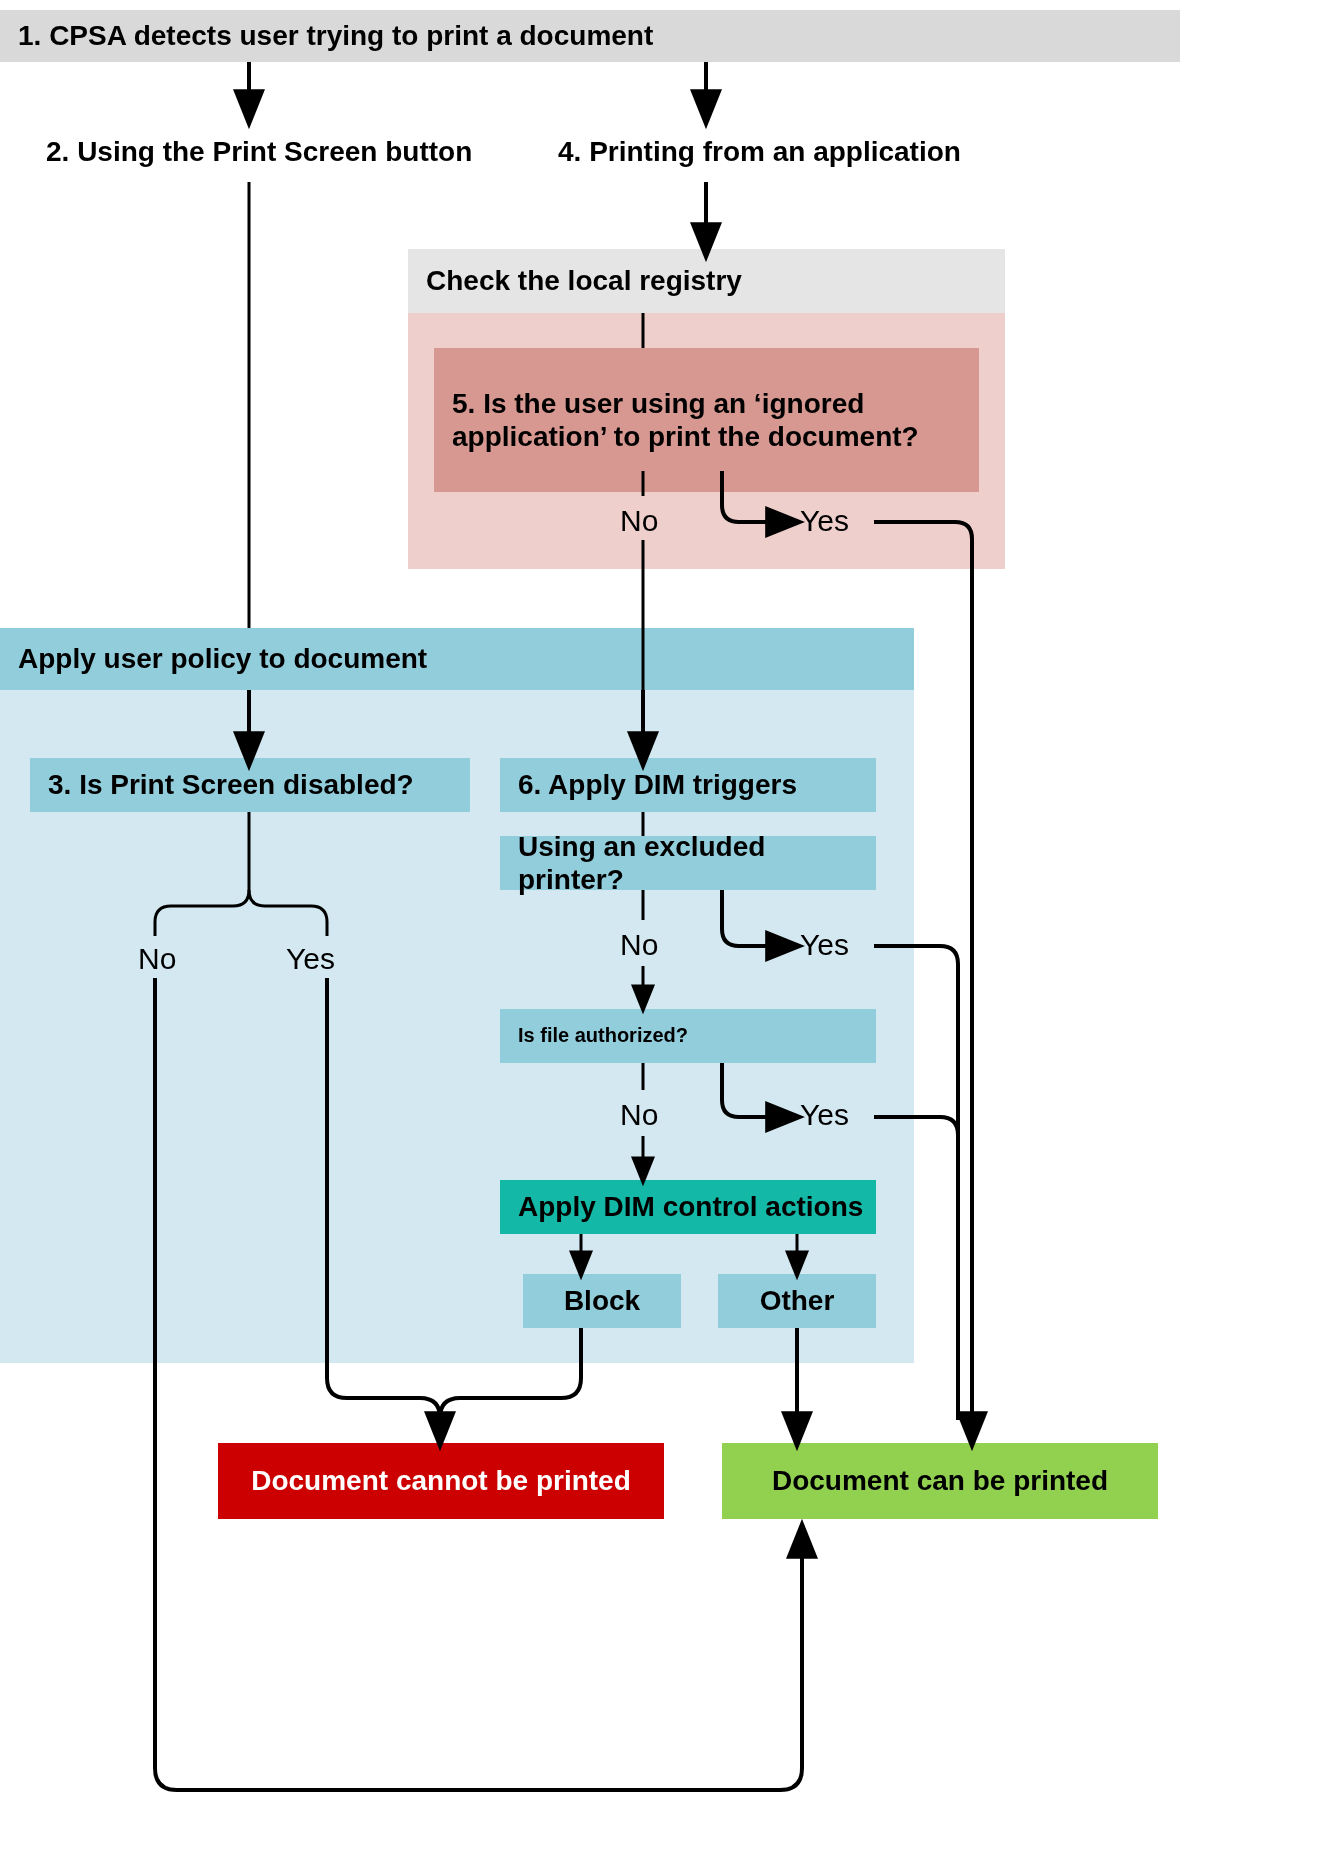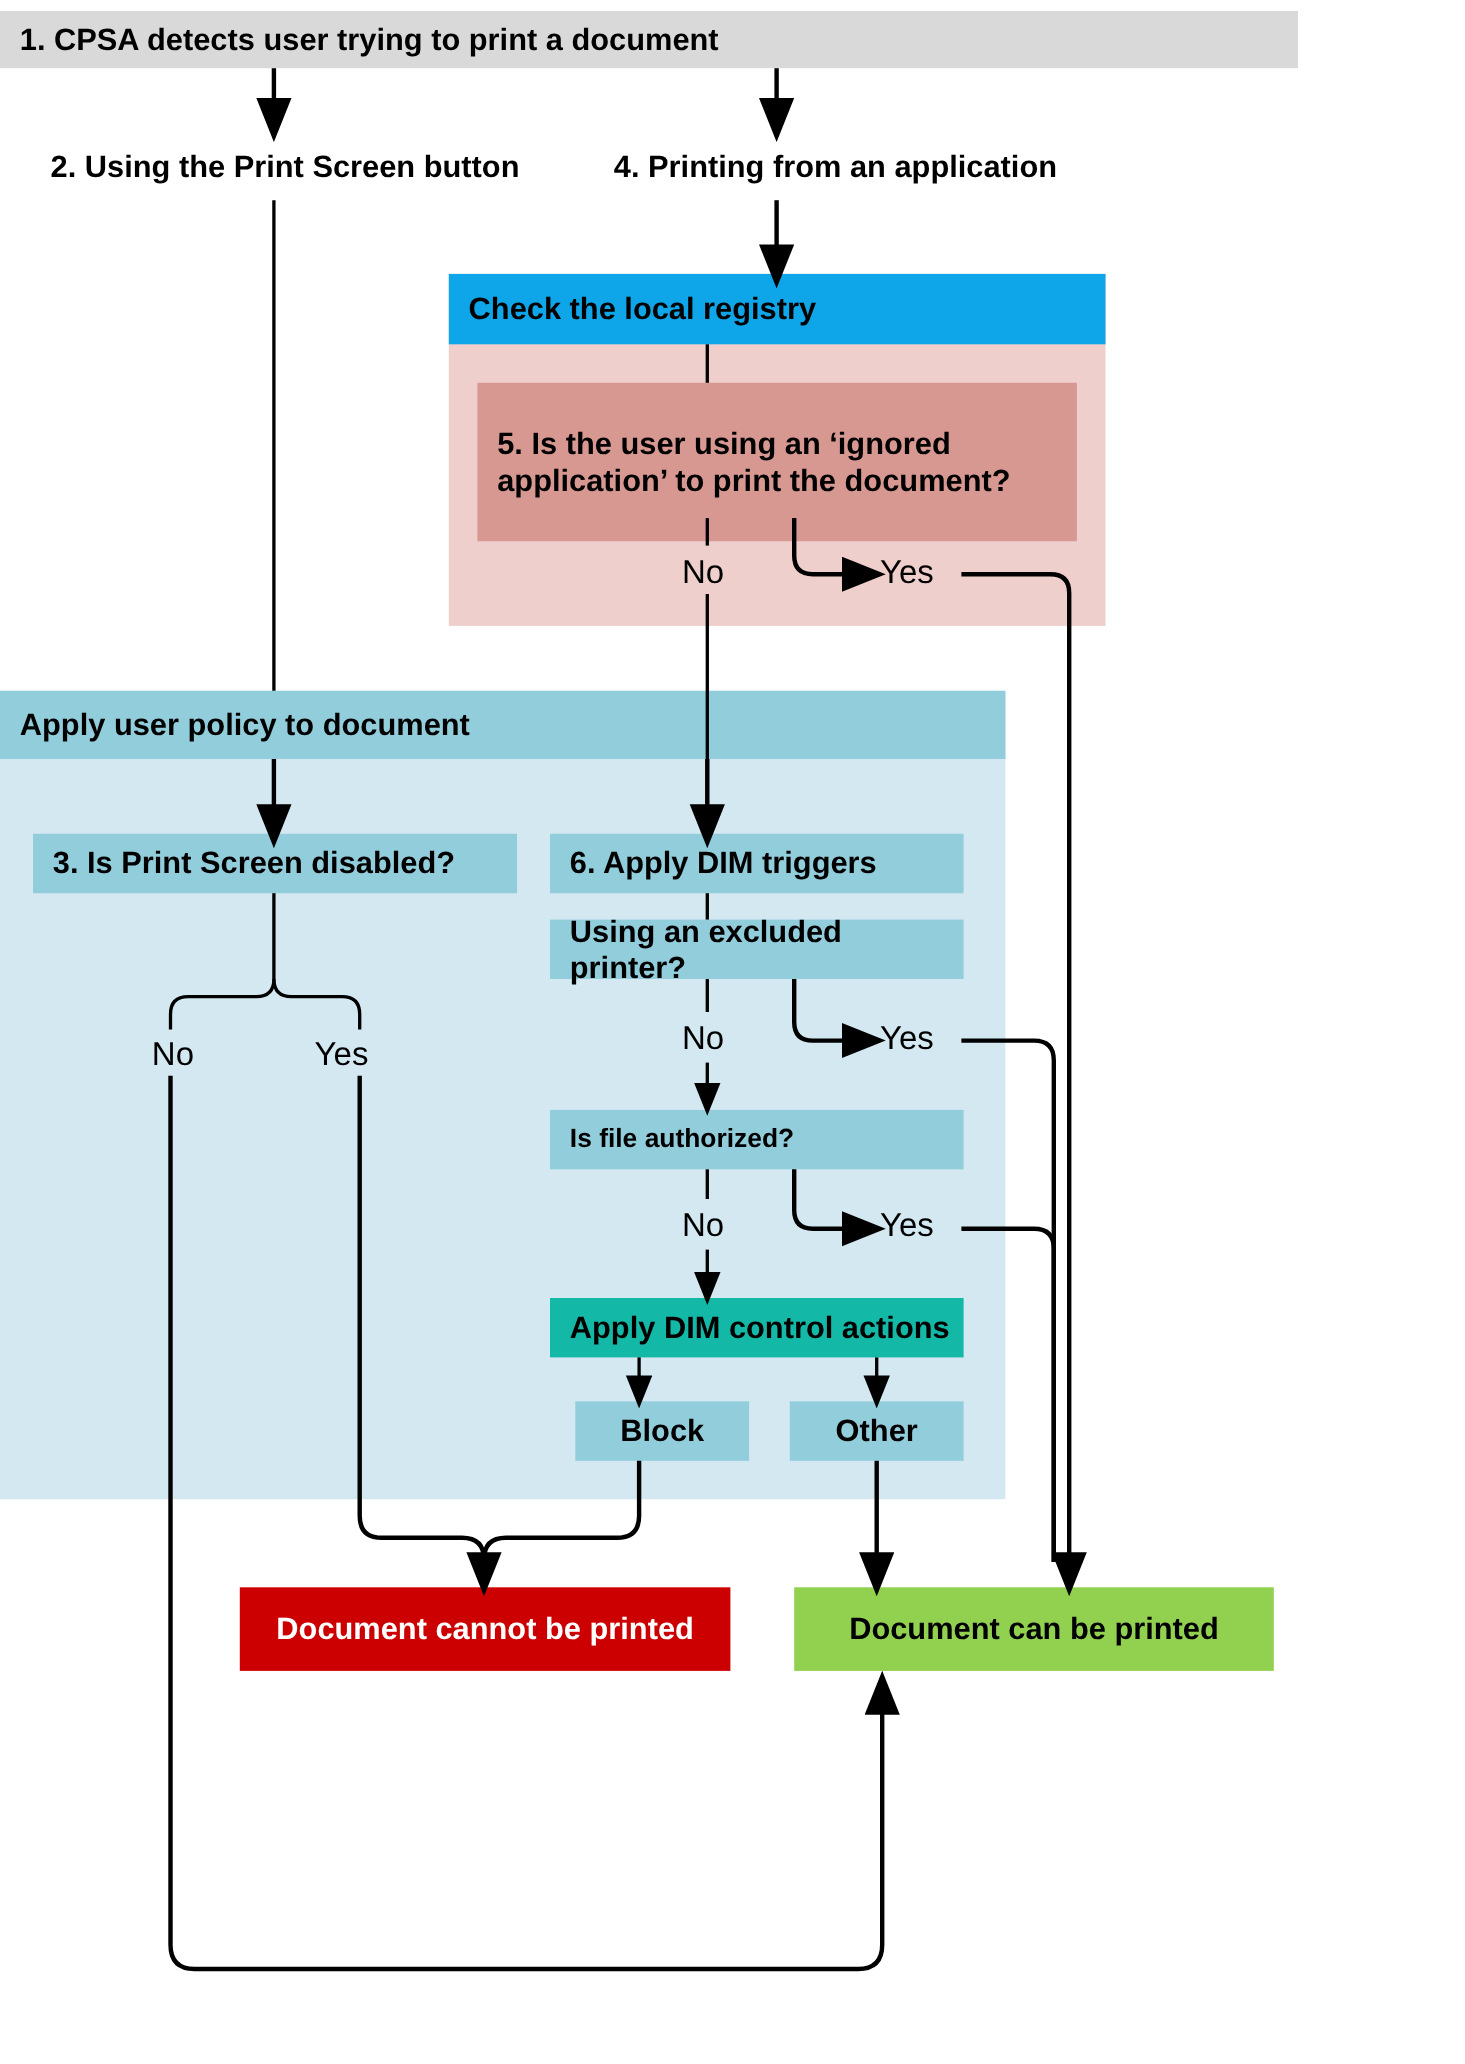--- a/index.html
+++ b/index.html
@@ -73,21 +73,21 @@
   <div class="plain-title" style="left:46px; top:136px; font-size:28px;">
     <span>2. Using the Print Screen button</span>
   </div>
 
   <div class="plain-title" style="left:558px; top:136px; font-size:28px;">
     <span>4. Printing from an application</span>
   </div>
 
   <div class="zone" style="left:408px; top:249px; width:597px; height:320px; background:#eecfcb;"></div>
 
-  <div class="node pad" style="left:408px; top:249px; width:597px; height:64px; background:#0ea5e9; font-size:28px;">
+  <div class="node pad" style="left:408px; top:249px; width:597px; height:64px; background:#e5e5e5; font-size:28px;">
     <span>Check the local registry</span>
   </div>
 
   <div class="node pad" style="left:434px; top:348px; width:545px; height:144px; background:#d79891; font-size:28px; padding-right:18px;">
     <span>5. Is the user using an ‘ignored application’ to print the document?</span>
   </div>
 
   <div class="label" style="left:620px; top:504px;">No</div>
   <div class="label" style="left:800px; top:504px;">Yes</div>
 
@@ -108,21 +108,21 @@
     <span>6. Apply DIM triggers</span>
   </div>
 
   <div class="node pad" style="left:500px; top:836px; width:376px; height:54px; background:#92cddc; font-size:28px;">
     <span>Using an excluded printer?</span>
   </div>
 
   <div class="label" style="left:620px; top:928px;">No</div>
   <div class="label" style="left:800px; top:928px;">Yes</div>
 
-  <div class="node pad" style="left:500px; top:1009px; width:376px; height:54px; background:#92cddc; font-size:24px;">
+  <div class="node pad" style="left:500px; top:1009px; width:376px; height:54px; background:#92cddc; font-size:20px;">
     <span>Is file authorized?</span>
   </div>
 
   <div class="label" style="left:620px; top:1098px;">No</div>
   <div class="label" style="left:800px; top:1098px;">Yes</div>
 
   <div class="node pad" style="left:500px; top:1180px; width:376px; height:54px; background:#14b8a6; font-size:28px;">
     <span>Apply DIM control actions</span>
   </div>
 

